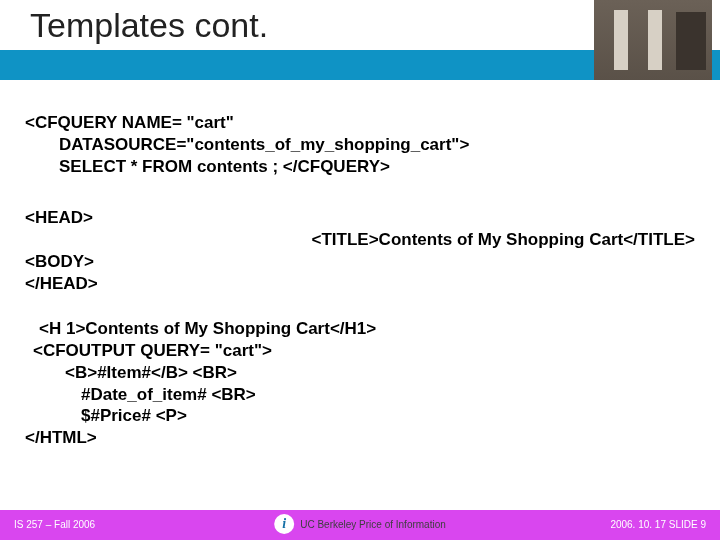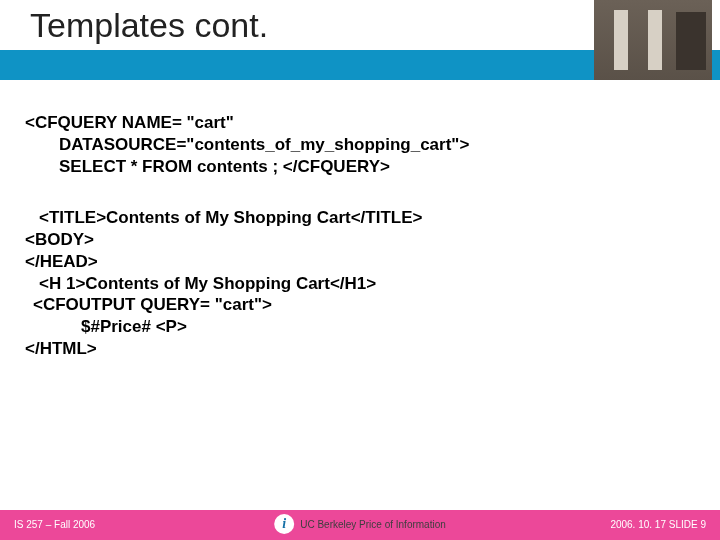--- a/index.html
+++ b/index.html
@@ -80,21 +80,21 @@
   .indent1 { padding-left: 34px; }
   .indent2 { padding-left: 40px; }
   .indent3 { padding-left: 56px; }
 
   .footer {
     position: absolute;
     left: 0;
     bottom: 0;
     width: 720px;
     height: 30px;
-    background: #ec4899;
+    background: #d946ef;
     color: #fff;
     font-size: 10px;
   }
   .footer-left {
     position: absolute;
     left: 14px;
     top: 9px;
   }
   .footer-right {
     position: absolute;
@@ -146,25 +146,28 @@
   </div>
 
   <div class="body">
     <div class="block1">
       <div>&lt;CFQUERY NAME= "cart"</div>
       <div class="indent1">DATASOURCE="contents_of_my_shopping_cart"&gt;</div>
       <div class="indent1">SELECT * FROM contents ;  &lt;/CFQUERY&gt;</div>
     </div>
 
     <div>
-      <div style="padding-left:14px;">&lt;TITLE&gt;Contents of My Shopping Cart&lt;/TITLE&gt;</div>
+      <div>&lt;HEAD&gt;</div>
+      <div style="padding-left:14px;text-align:right;">&lt;TITLE&gt;Contents of My Shopping Cart&lt;/TITLE&gt;</div>
       <div>&lt;BODY&gt;</div>
       <div>&lt;/HEAD&gt;</div>
-      <div style="padding-left:14px;">&lt;H 1&gt;Contents of My Shopping Cart&lt;/H1&gt;</div>
+      <div style="padding-left:14px;margin-top:24px;">&lt;H 1&gt;Contents of My Shopping Cart&lt;/H1&gt;</div>
       <div style="padding-left:8px;">&lt;CFOUTPUT QUERY= "cart"&gt;</div>
+      <div class="indent2">&lt;B&gt;#Item#&lt;/B&gt; &lt;BR&gt;</div>
+      <div class="indent3">#Date_of_item# &lt;BR&gt;</div>
       <div class="indent3">$#Price# &lt;P&gt;</div>
       <div>&lt;/HTML&gt;</div>
     </div>
   </div>
 
   <div class="footer">
     <div class="footer-left">IS 257 – Fall 2006</div>
     <div class="footer-center">
       <span class="ilogo"></span>
       <span>UC Berkeley Price of Information</span>

